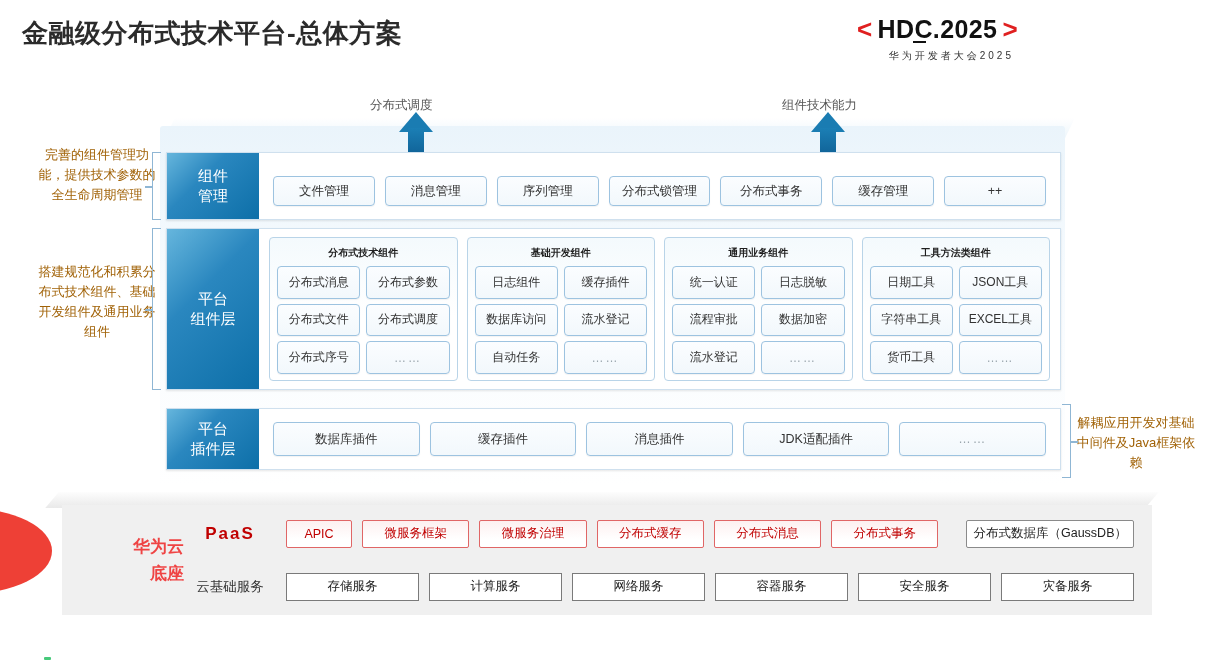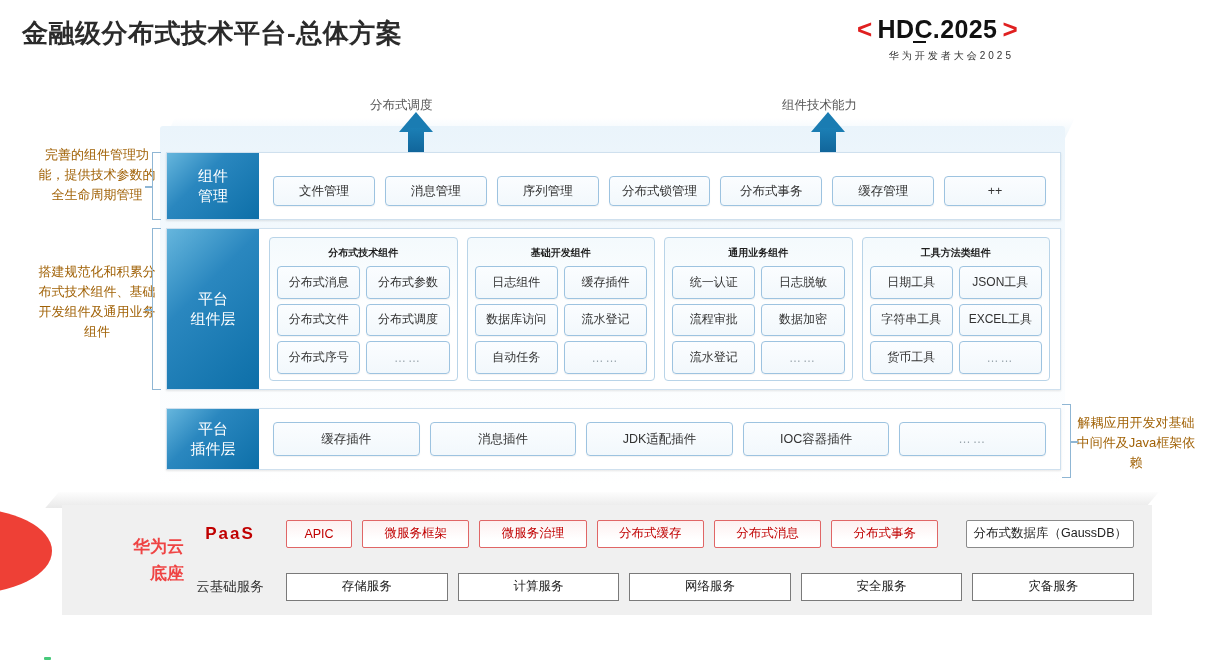--- a/index.html
+++ b/index.html
@@ -328,24 +328,24 @@
 
     </div>
   </div>
 
   <div class="row" id="row-pl">
     <div class="row-label">
       <span>平台</span>
       <span>插件层</span>
     </div>
     <div class="row-body">
+      <div class="chip">数据库插件</div>
       <div class="chip">缓存插件</div>
       <div class="chip">消息插件</div>
       <div class="chip">JDK适配插件</div>
-      <div class="chip">IOC容器插件</div>
       <div class="chip dots">……</div>
     </div>
   </div>
 
   <div class="base-skew"></div>
   <div class="base-panel"></div>
   <div class="base-inner">
 
     <div class="base-title">
       <div>华为云</div>
@@ -366,20 +366,21 @@
           <div class="pill gray w-lg">分布式数据库（GaussDB）</div>
         </div>
       </div>
 
       <div class="base-row">
         <div class="base-row-key key-cloud">云基础服务</div>
         <div class="base-items">
           <div class="svc">存储服务</div>
           <div class="svc">计算服务</div>
           <div class="svc">网络服务</div>
+          <div class="svc">容器服务</div>
           <div class="svc">安全服务</div>
           <div class="svc">灾备服务</div>
         </div>
       </div>
 
     </div>
   </div>
 
 </div>
 

